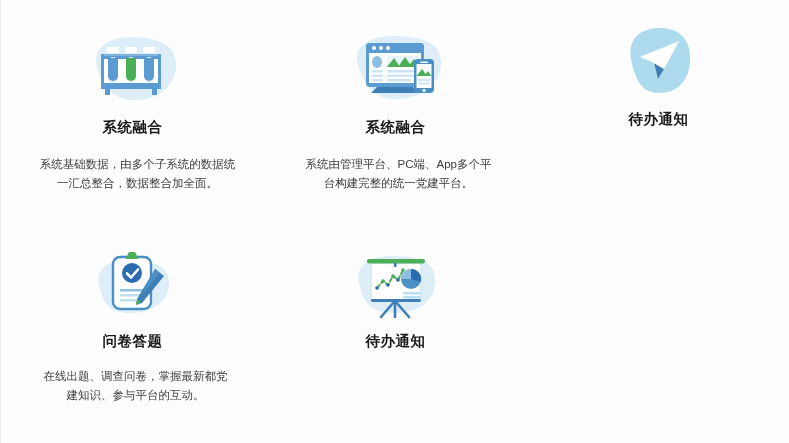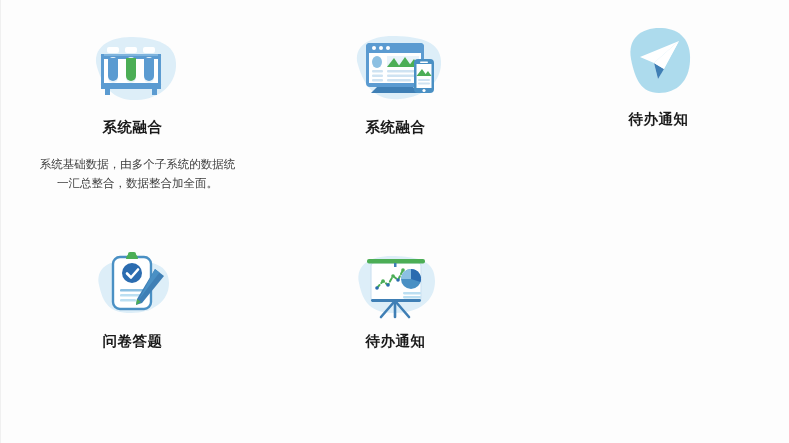--- a/index.html
+++ b/index.html
@@ -129,20 +129,21 @@
           <rect x="72.5" y="33" width="15" height="24" fill="#ffffff"></rect>
           <path d="M72.5 45 L78 38 L83 45 Z" fill="#4cae56"></path>
           <path d="M80 45 L84 40 L87.5 45 Z" fill="#4cae56"></path>
           <rect x="74" y="48" width="12" height="2" rx="1" fill="#cfe3f2"></rect>
           <rect x="74" y="51.5" width="12" height="2" rx="1" fill="#cfe3f2"></rect>
           <rect x="76" y="30.5" width="8" height="1.5" rx="0.7" fill="#ffffff"></rect>
           <circle cx="80" cy="59.5" r="1.6" fill="#ffffff"></circle>
         </svg>
       </div>
       <div class="feature-title">系统融合</div>
+      <div class="feature-desc">系统由管理平台、PC端、App多个平台构建完整的统一党建平台。</div>
     </div>
 
 
     <div class="feature-card row2 col-1">
       <div class="icon-wrap">
         <svg width="104" height="80" viewBox="0 0 104 80">
           <path d="M24 38 C20 16, 36 6, 55 7 C74 8, 84 20, 83 40 C82 60, 70 72, 52 72 C34 72, 28 58, 24 38 Z" fill="#addbed"></path>
           <path d="M72 20 L33 36 L47 42 Z" fill="#ffffff"></path>
           <path d="M72 20 L47 42 L51 58 Z" fill="#f4fbfe"></path>
           <path d="M47 42 L51 58 L57 48 Z" fill="#3f7fb5"></path>
@@ -164,20 +165,21 @@
           <path d="M46 30.5 L50 34.5 L57 26.5" stroke="#ffffff" stroke-width="2.6" fill="none" stroke-linecap="round" stroke-linejoin="round"></path>
           <rect x="39" y="46" width="24" height="2.6" rx="1.2" fill="#8cc0e2"></rect>
           <rect x="39" y="51" width="24" height="2.6" rx="1.2" fill="#bcdff2"></rect>
           <rect x="39" y="56" width="16" height="2.6" rx="1.2" fill="#bcdff2"></rect>
           <path d="M74 26 L83 33 L61 60 L55 62 L56 56 Z" fill="#3f7fb5"></path>
           <path d="M74 26 L78.5 29.5 L57.5 57 L55 62 Z" fill="#4a90c4"></path>
           <path d="M55 62 L56 56 L60 59 Z" fill="#4cae56"></path>
         </svg>
       </div>
       <div class="feature-title">问卷答题</div>
+      <div class="feature-desc">在线出题、调查问卷，掌握最新都党建知识、参与平台的互动。</div>
     </div>
 
     <div class="feature-card row2 col-3">
       <div class="icon-wrap">
         <svg width="106" height="80" viewBox="0 0 106 80">
           <path d="M16 40 C12 20, 30 12, 52 13 C76 14, 92 18, 92 38 C92 58, 76 70, 52 70 C28 70, 20 60, 16 40 Z" fill="#ddeef8"></path>
           <rect x="28" y="20" width="50" height="38" rx="3" fill="#ffffff" stroke="#cfe3f2" stroke-width="1.2"></rect>
           <rect x="24" y="16" width="58" height="4.5" rx="2" fill="#4cae56"></rect>
           <rect x="51" y="20" width="2.5" height="4" fill="#3f7fb5"></rect>
           <path d="M34 45 L40 38 L45 42 L50 33 L55 37 L60 27" stroke="#4cae56" stroke-width="2" fill="none" stroke-linecap="round" stroke-linejoin="round" stroke-dasharray="4 2.5"></path>

